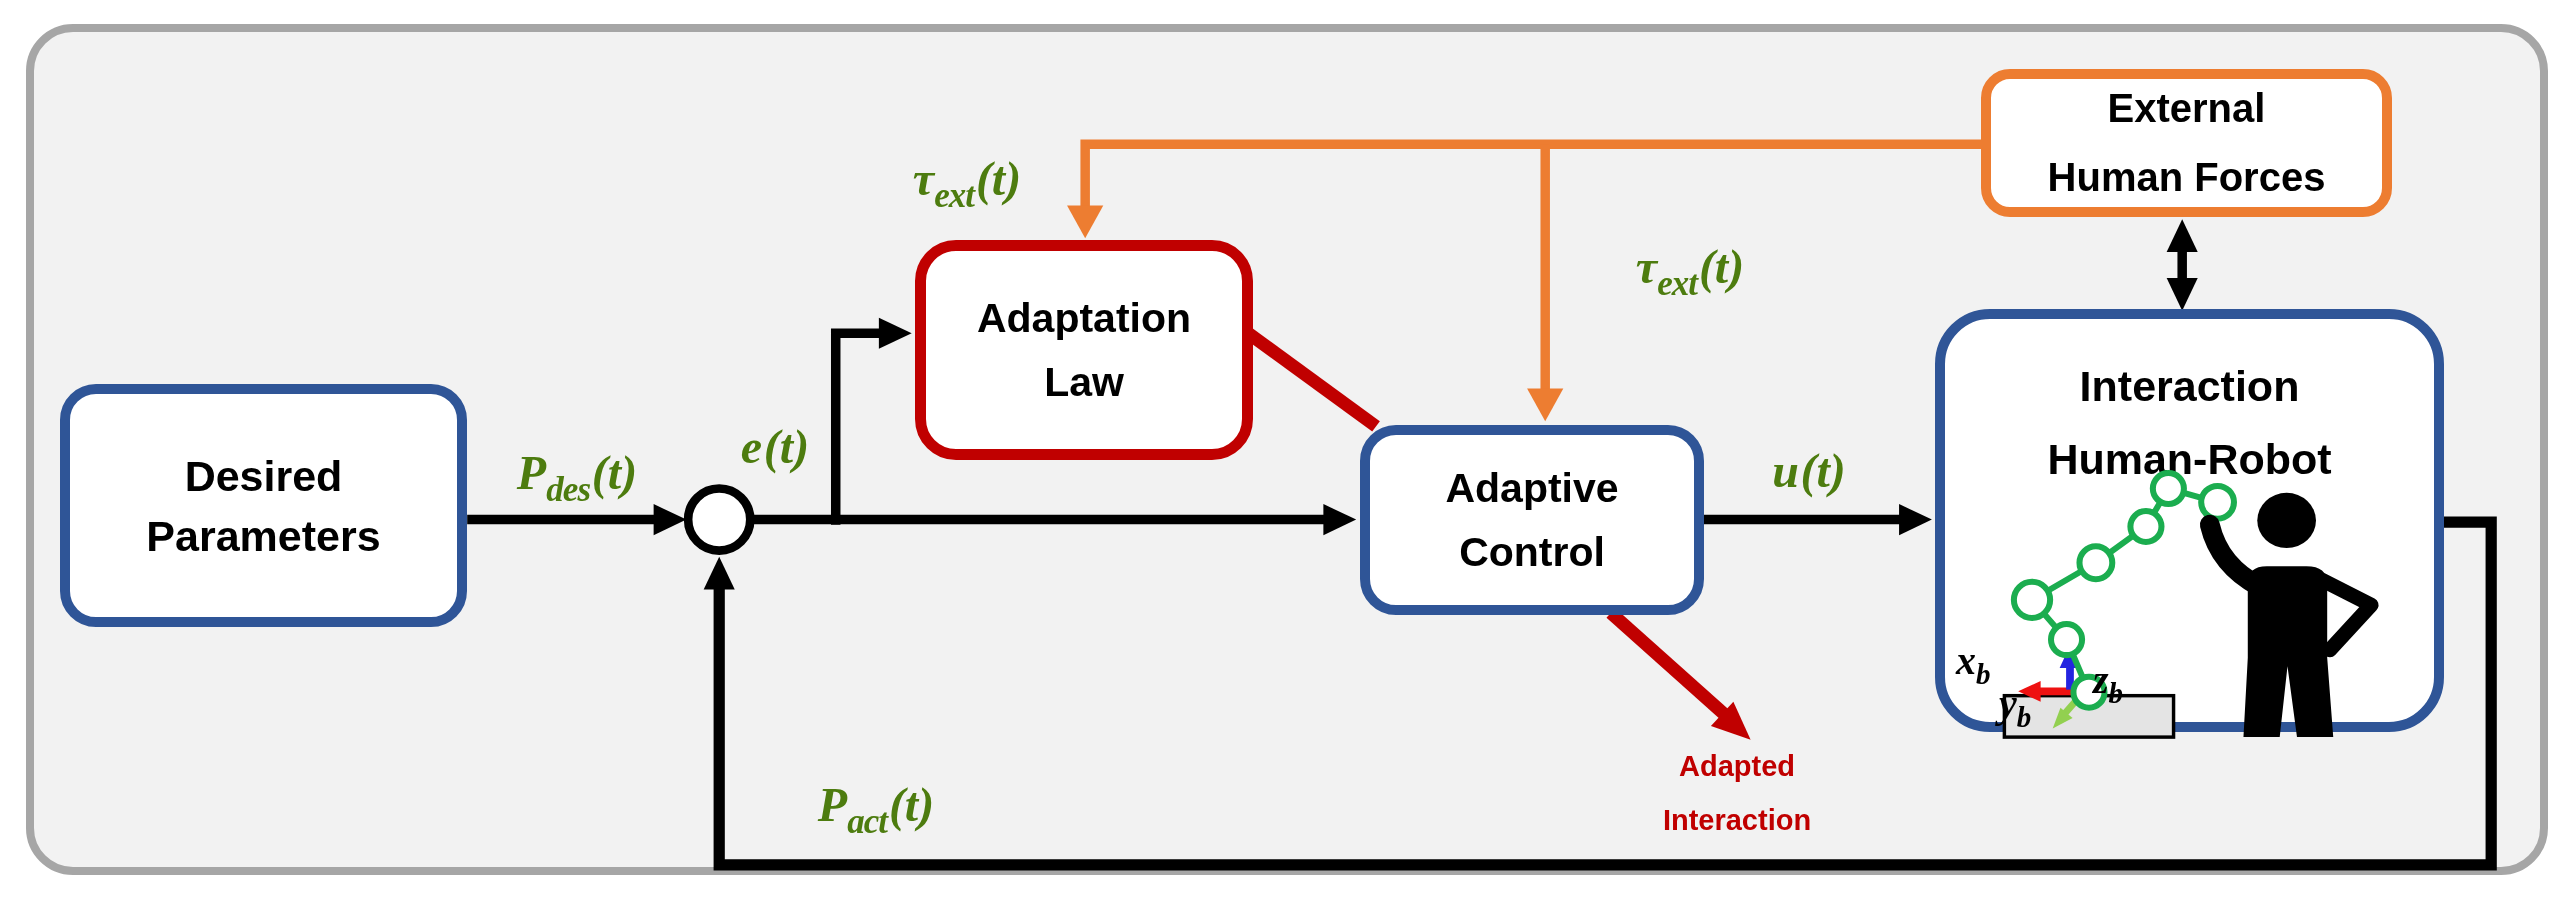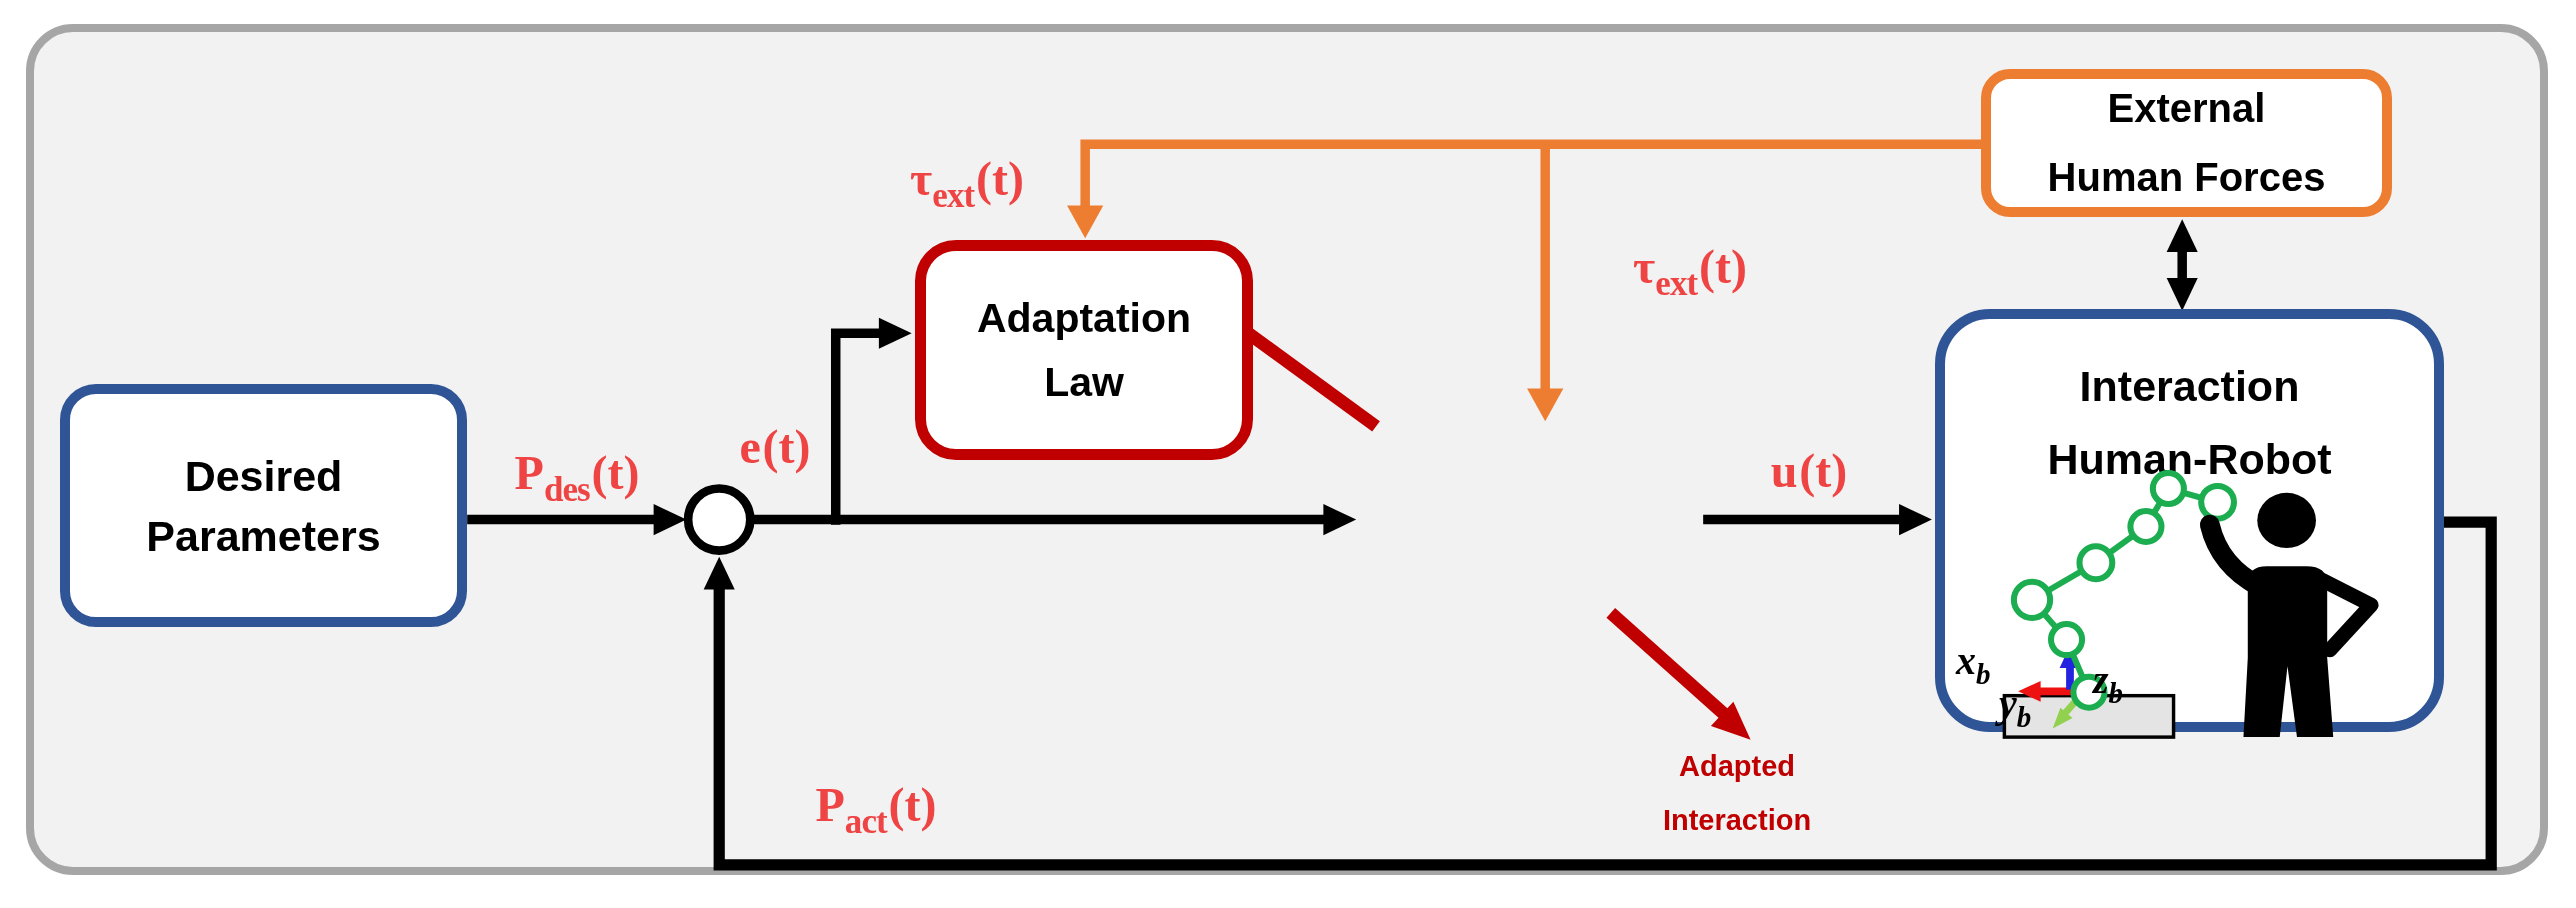--- a/index.html
+++ b/index.html
@@ -15,21 +15,21 @@
              font-size:43px;line-height:60px;}
   .b-adaptation{left:915px;top:240px;width:338px;height:220px;border:11.2px solid #C00000;border-radius:41px;
              font-size:41px;line-height:64px;}
   .b-adaptive{left:1360px;top:425px;width:344px;height:190px;border:10.4px solid #2F5597;border-radius:36px;
              font-size:41px;line-height:64px;}
   .b-hri{left:1935px;top:309px;width:509px;height:423px;border:10.4px solid #2F5597;border-radius:55px;
              font-size:43px;line-height:73px;justify-content:flex-start;padding-top:31px;}
   .b-external{left:1981px;top:69px;width:411px;height:148px;border:10.4px solid #ED7D31;border-radius:29px;
              font-size:40px;line-height:55px;gap:14px;}
   .sig{position:absolute;transform:translateX(-50%);white-space:nowrap;
-       font-family:"Liberation Serif",serif;font-weight:bold;color:#ef4444;
+       font-family:"Liberation Serif",serif;font-style:italic;font-weight:bold;color:#4d7c0f;
        font-size:48px;line-height:48px;}
   .sig sub{font-size:35px;line-height:0;vertical-align:-12px;letter-spacing:-0.9px;margin-right:1.7px;}
   .axis-label{position:absolute;white-space:nowrap;transform:none;
        font-family:"Liberation Serif",serif;font-style:italic;font-weight:bold;color:#000;
        font-size:40px;line-height:40px;}
   .axis-label sub{font-size:29px;line-height:0;vertical-align:-10.4px;}
   .adapted{position:absolute;left:1737px;top:739px;transform:translateX(-50%);text-align:center;
        font-weight:bold;font-size:29px;line-height:54px;color:#C00000;white-space:nowrap;}
 </style>
 </head>
@@ -78,20 +78,24 @@
     <circle cx="833" cy="602" r="36" fill="#ffffff" stroke="#000000" stroke-width="10"></circle>
   </svg>
 
   <div class="block b-desired">
     <span>Desired</span>
     <span>Parameters</span>
   </div>
   <div class="block b-adaptation">
     <span>Adaptation</span>
     <span>Law</span>
+  </div>
+  <div class="block b-adaptive">
+    <span>Adaptive</span>
+    <span>Control</span>
   </div>
   <div class="block b-hri">
     <span>Interaction</span>
     <span>Human-Robot</span>
   </div>
   <div class="block b-external">
     <span>External</span>
     <span>Human Forces</span>
   </div>
 

